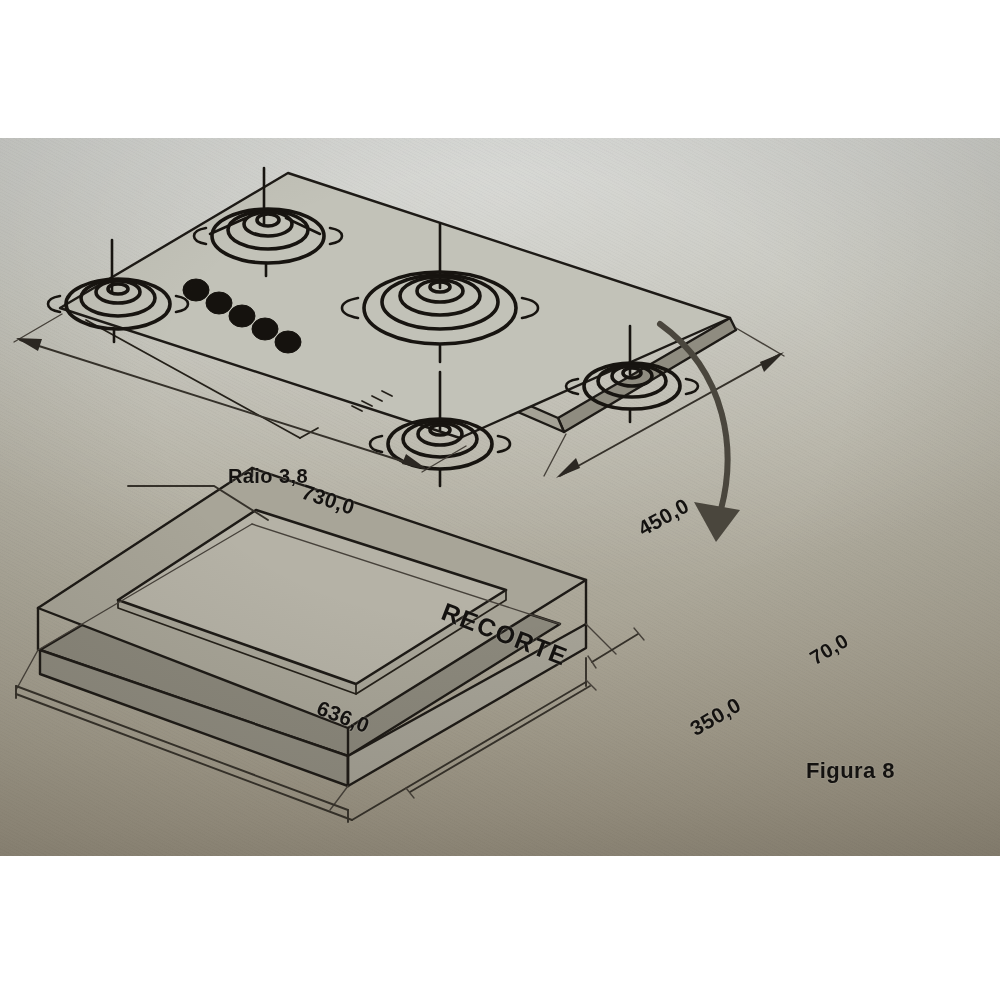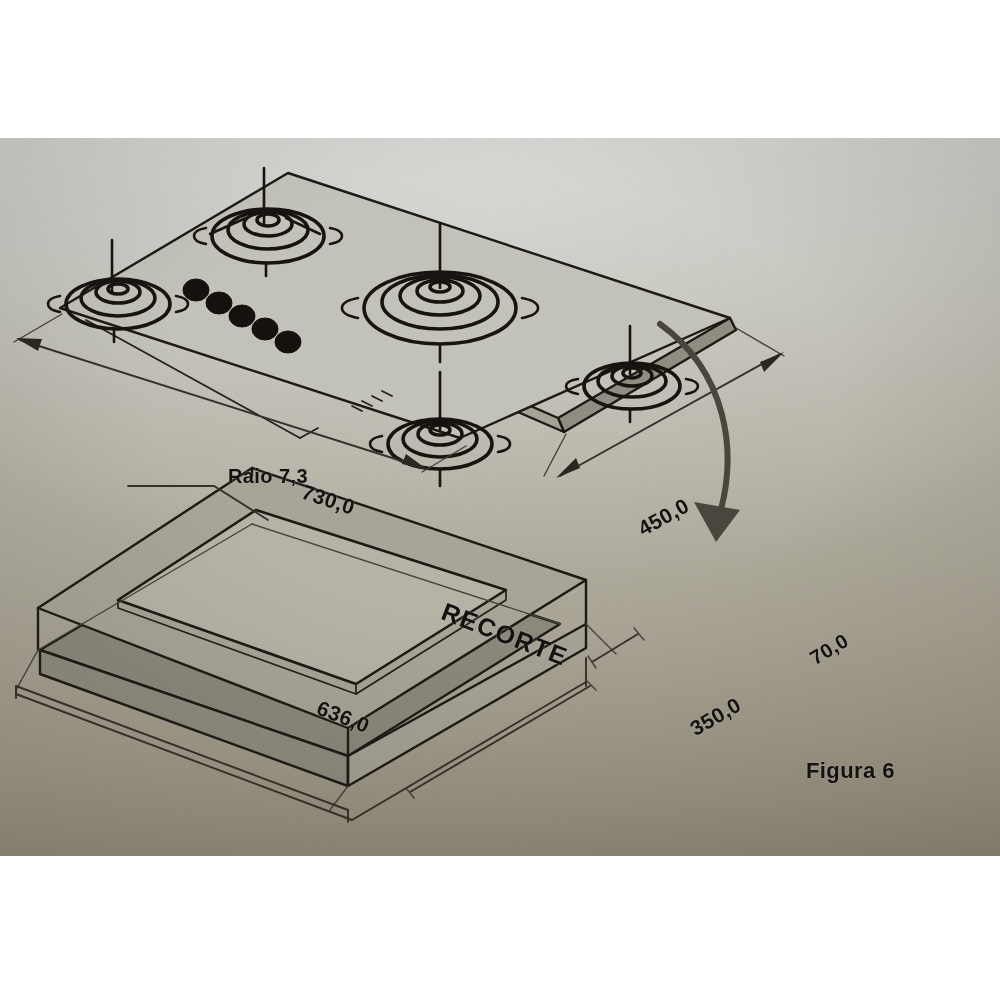--- a/index.html
+++ b/index.html
@@ -249,27 +249,27 @@
       </g>
 
     </svg>
 
     <div id="vignette"></div>
 
     <div class="lbl" style="left:306px;top:342px;font-size:21px;transform:rotate(18deg);transform-origin:0 0;">730,0</div>
 
     <div class="lbl" style="left:634px;top:382px;font-size:21px;transform:rotate(-29deg);transform-origin:0 0;">450,0</div>
 
-    <div class="lbl" style="left:228px;top:327px;font-size:20px;">Raio 7,3</div>
+    <div class="lbl" style="left:228px;top:327px;font-size:20px;">Raio 3,8</div>
 
     <div class="lbl" style="left:448px;top:459px;font-size:25px;transform:rotate(21deg);transform-origin:0 0;letter-spacing:1.5px;">RECORTE</div>
 
     <div class="lbl" style="left:322px;top:558px;font-size:21px;transform:rotate(21deg);transform-origin:0 0;">636,0</div>
 
     <div class="lbl" style="left:686px;top:582px;font-size:21px;transform:rotate(-30deg);transform-origin:0 0;">350,0</div>
 
     <div class="lbl" style="left:806px;top:512px;font-size:20px;transform:rotate(-31deg);transform-origin:0 0;">70,0</div>
 
-    <div class="lbl" style="left:806px;top:620px;font-size:22px;">Figura 6</div>
+    <div class="lbl" style="left:806px;top:620px;font-size:22px;">Figura 8</div>
 
   </div>
 
 </div>
 
 </body></html>

